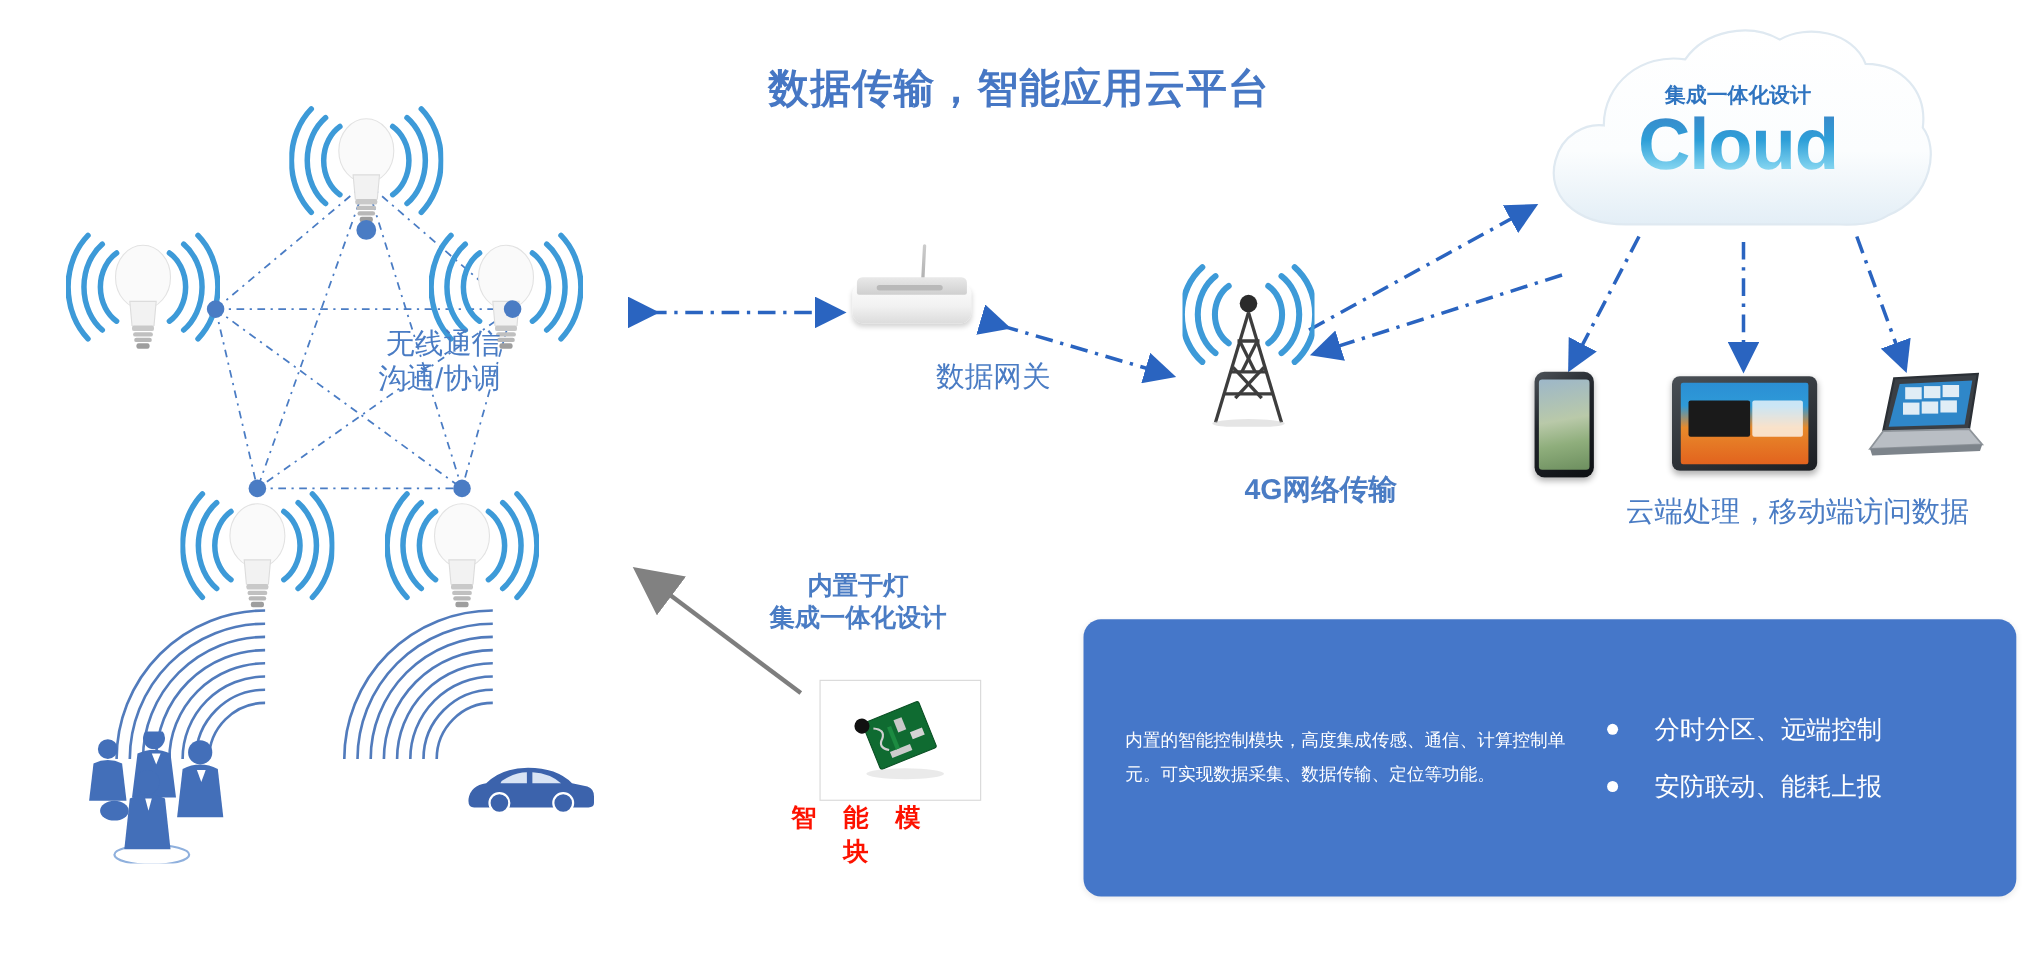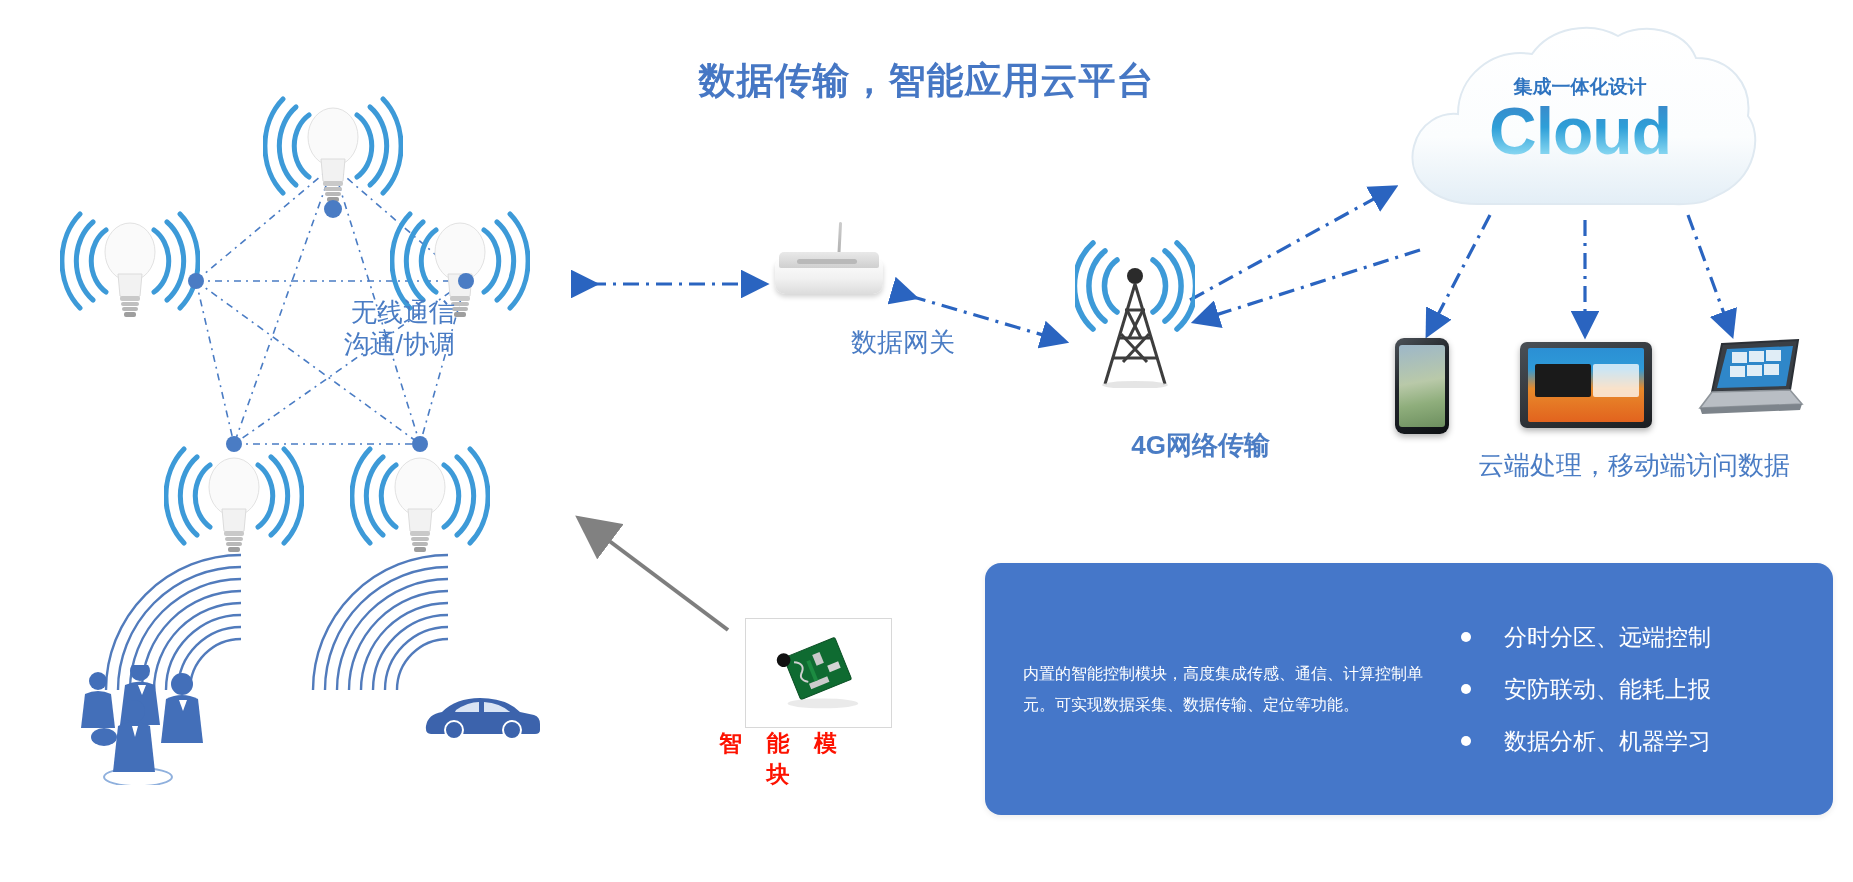--- a/index.html
+++ b/index.html
@@ -498,20 +498,22 @@
         <rect x="44" y="28" width="15" height="11"></rect>
         <rect x="61" y="27" width="15" height="11"></rect>
         <rect x="78" y="26" width="15" height="11"></rect>
       </g>
       <path d="M26 54 L104 52 L116 66 L14 70 Z" fill="#b9bec4" stroke="#8e949a" stroke-width="1.6"></path>
       <path d="M14 70 L116 66 L114 72 L16 76 Z" fill="#7d848b"></path>
     </svg>
   </div>
   <div class="abs blue-label" style="left:1370px;top:450px;width:420px;">云端处理，移动端访问数据</div>
 
+  <div class="abs small-blue" style="left:655px;top:518px;width:250px;font-size:23px;">内置于灯
+集成一体化设计</div>
 
   <div class="abs" id="module-frame">
     <svg viewBox="0 0 145 108" width="143" height="106">
       <g transform="rotate(-22 72 54)">
         <rect x="46" y="28" width="56" height="46" rx="2" fill="#0f6b31"></rect>
         <rect x="46" y="28" width="56" height="46" rx="2" fill="none" stroke="#0a4f24" stroke-width="1"></rect>
         <path d="M54 36 q10 5 4 12 q-7 6 2 12" fill="none" stroke="#cfcfcf" stroke-width="2"></path>
         <rect x="74" y="36" width="8" height="12" fill="#c9c9c9"></rect>
         <rect x="84" y="52" width="12" height="7" fill="#d4d4d4"></rect>
         <rect x="60" y="62" width="20" height="6" fill="#cccccc"></rect>
@@ -527,20 +529,16 @@
     <div id="info-paragraph">内置的智能控制模块，高度集成传感、通信、计算控制单元。可实现数据采集、数据传输、定位等功能。</div>
     <ul id="info-bullets">
       <li>
         <span class="dot"></span>
         <span>分时分区、远端控制</span>
       </li>
       <li>
         <span class="dot"></span>
         <span>安防联动、能耗上报</span>
       </li>
-      <li>
-        <span class="dot"></span>
-        <span>数据分析、机器学习</span>
-      </li>
     </ul>
   </div>
 
 </div>
 
 </body></html>

